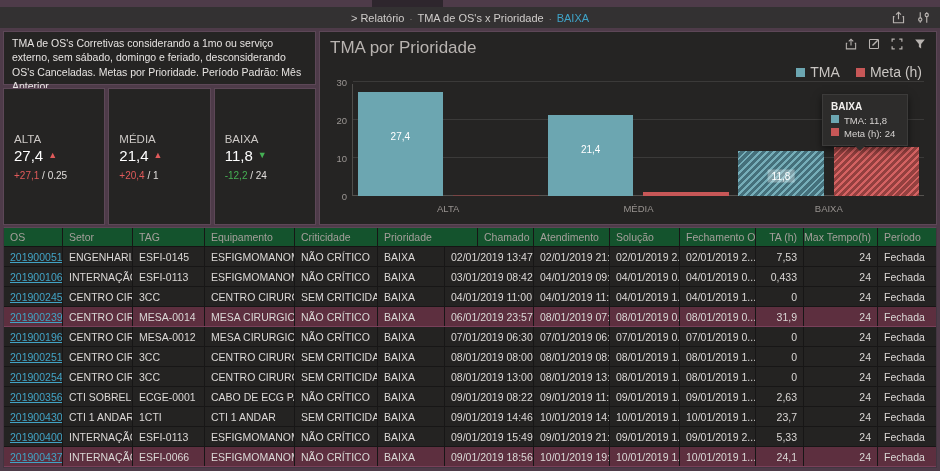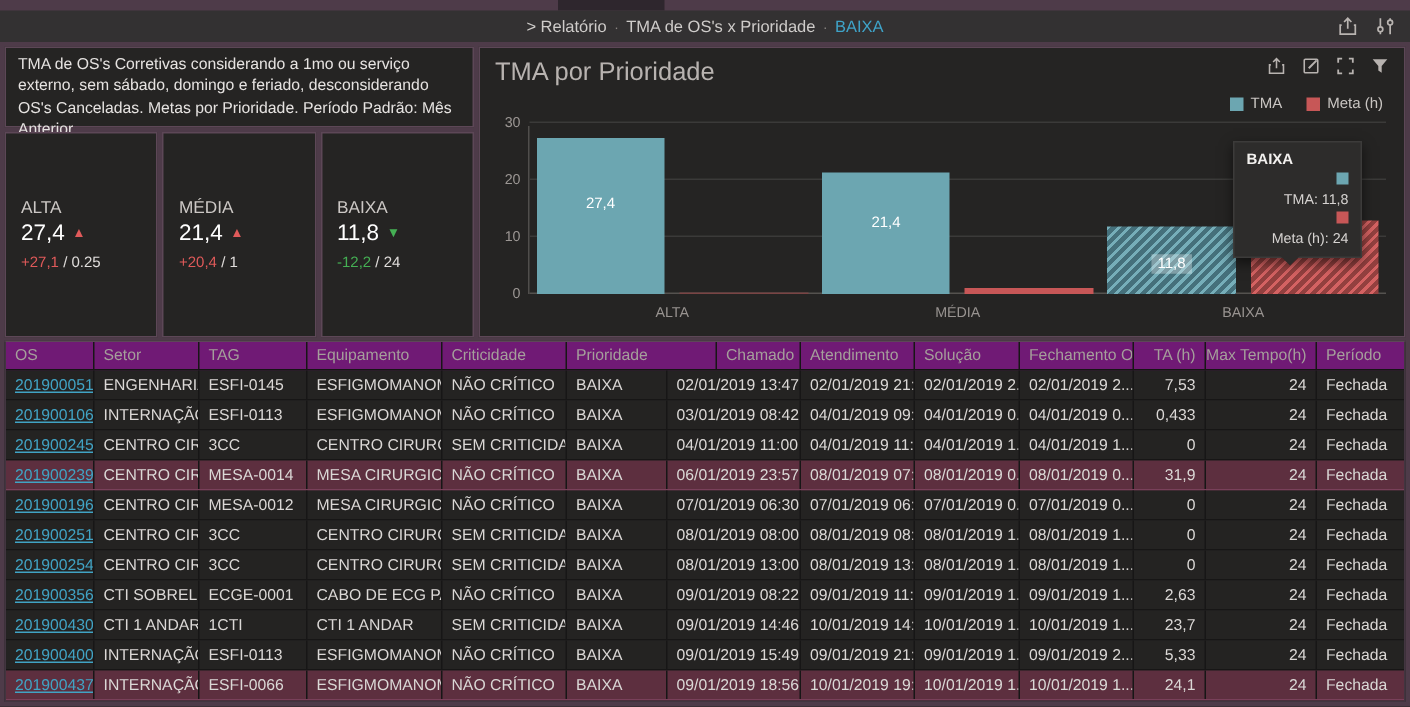--- a/index.html
+++ b/index.html
@@ -28,21 +28,21 @@
   .kpi-card { flex: 1; background: #252423; border: 1px solid #5d4757; display: flex; flex-direction: column; justify-content: center; padding: 0 10px; cursor: pointer; }
   .kpi-label { font-size: 11.5px; color: #ccc8c5; margin-bottom: 2px; }
   .kpi-value { font-size: 15px; color: #ffffff; display: flex; align-items: center; gap: 5px; }
   .kpi-trend { font-size: 9px; }
   .kpi-sub { font-size: 10px; margin-top: 6px; color: #e0dddb; }
 
   .chart-panel { flex: 1; background: #252423; border: 1px solid #5d4757; position: relative; }
   .chart-title { position: absolute; left: 10px; top: 6px; font-size: 17px; color: #b8b3b0; }
   .chart-icons { position: absolute; right: 10px; top: 6px; display: flex; gap: 11px; align-items: center; color: #b8b3b0; }
   .chart-icons .icon { cursor: pointer; }
-  .legend { position: absolute; right: 14px; top: 32px; display: flex; gap: 16px; font-size: 10px; color: #c9c5c2; }
+  .legend { position: absolute; right: 14px; top: 32px; display: flex; gap: 16px; font-size: 14px; color: #c9c5c2; }
   .legend-item { display: flex; align-items: center; gap: 5px; cursor: pointer; }
   .legend-swatch { width: 9px; height: 9px; display: inline-block; }
 
   .plot { position: absolute; left: 32px; right: 12px; top: 52px; bottom: 28px; border-left: 1px solid #504e4c; }
   .gridline { position: absolute; left: 0; right: 0; height: 1px; background: #3b3a39; }
   .gridline.zero { background: #55524f; }
   .ytick { position: absolute; right: 100%; margin-right: 6px; transform: translateY(-50%); font-size: 9.5px; color: #9b9693; }
   .groups { position: absolute; left: 0; right: 0; top: 0; bottom: 0; display: flex; }
   .group { flex: 1; display: flex; align-items: flex-end; justify-content: center; gap: 10px; position: relative; }
   .bar { width: 45%; max-width: 106px; position: relative; cursor: pointer; z-index: 1; }
@@ -50,26 +50,26 @@
   .bar.meta { background: #c75757; }
   .bar.tma.hatch { background: repeating-linear-gradient(135deg, #76aeb9 0 2px, #45707b 2px 5px); }
   .bar.meta.hatch { background: repeating-linear-gradient(135deg, #d46262 0 2px, #93403f 2px 5px); }
   .bar-label { position: absolute; top: 42%; left: 50%; transform: translate(-50%,-50%); font-size: 10px; color: #ffffff; white-space: nowrap; }
   .bar-label.chip { background: rgba(235,243,245,0.35); padding: 1px 4px; top: 55%; }
   .cat-label { position: absolute; top: 100%; margin-top: 7px; left: 0; right: 0; text-align: center; font-size: 9.5px; color: #989390; }
 
   .chart-tooltip { position: absolute; right: 28px; top: 62px; width: 86px; background: #2d2c2b; border: 1px solid #3c3b3a; box-shadow: 0 3px 8px rgba(0,0,0,0.55); padding: 6px 8px; font-size: 9.5px; color: #d6d3d1; z-index: 5; }
   .chart-tooltip:after { content: ""; position: absolute; left: 30px; bottom: -6px; border-left: 7px solid transparent; border-right: 7px solid transparent; border-top: 7px solid #2d2c2b; }
   .tt-title { font-weight: bold; font-size: 10px; color: #f2f0ee; margin-bottom: 3px; }
-  .tt-line { display: flex; align-items: flex-end; gap: 5px; margin-top: 2px; flex-direction: column; }
+  .tt-line { display: flex; align-items: flex-start; gap: 5px; margin-top: 2px; }
   .tt-swatch { width: 8px; height: 8px; display: inline-block; }
 
   .table-panel { flex: 1; background: #242322; border: 1px solid #423540; border-top: 1px solid #5d4757; overflow: hidden; display: flex; flex-direction: column; }
   .t-grid { display: grid; grid-template-columns: 58px 70px 72px 90px 83px 67px 89px 76px 70px 76px 48px 74px 1fr; }
-  .t-header { height: 22px; align-items: center; color: #a59f9b; font-size: 10.5px; background: #701a75; border-bottom: 1px solid #151414; }
+  .t-header { height: 22px; align-items: center; color: #a59f9b; font-size: 10.5px; background: #14532d; border-bottom: 1px solid #151414; }
   .t-row { height: 20px; align-items: center; font-size: 10.5px; color: #dbd8d6; background: #242322; border-bottom: 1px solid #171616; cursor: pointer; }
   .t-row.hl { background: #5d2f3f; border-bottom: 1px solid #79405a; }
   .t-cell { padding: 0 6px; white-space: nowrap; overflow: hidden; text-overflow: clip; border-left: 1px solid #171616; height: 100%; display: flex; align-items: center; }
   .t-cell:first-child { border-left: none; }
   .t-cell.num { justify-content: flex-end; }
   .t-cell.sortable { justify-content: space-between; margin-left: 33px; }
   .sort-arrow { font-size: 9px; color: #b5b0ac; margin-left: 4px; }
   .os-link { color: #41a3c4; text-decoration: underline; }
 </style>
 </head>

